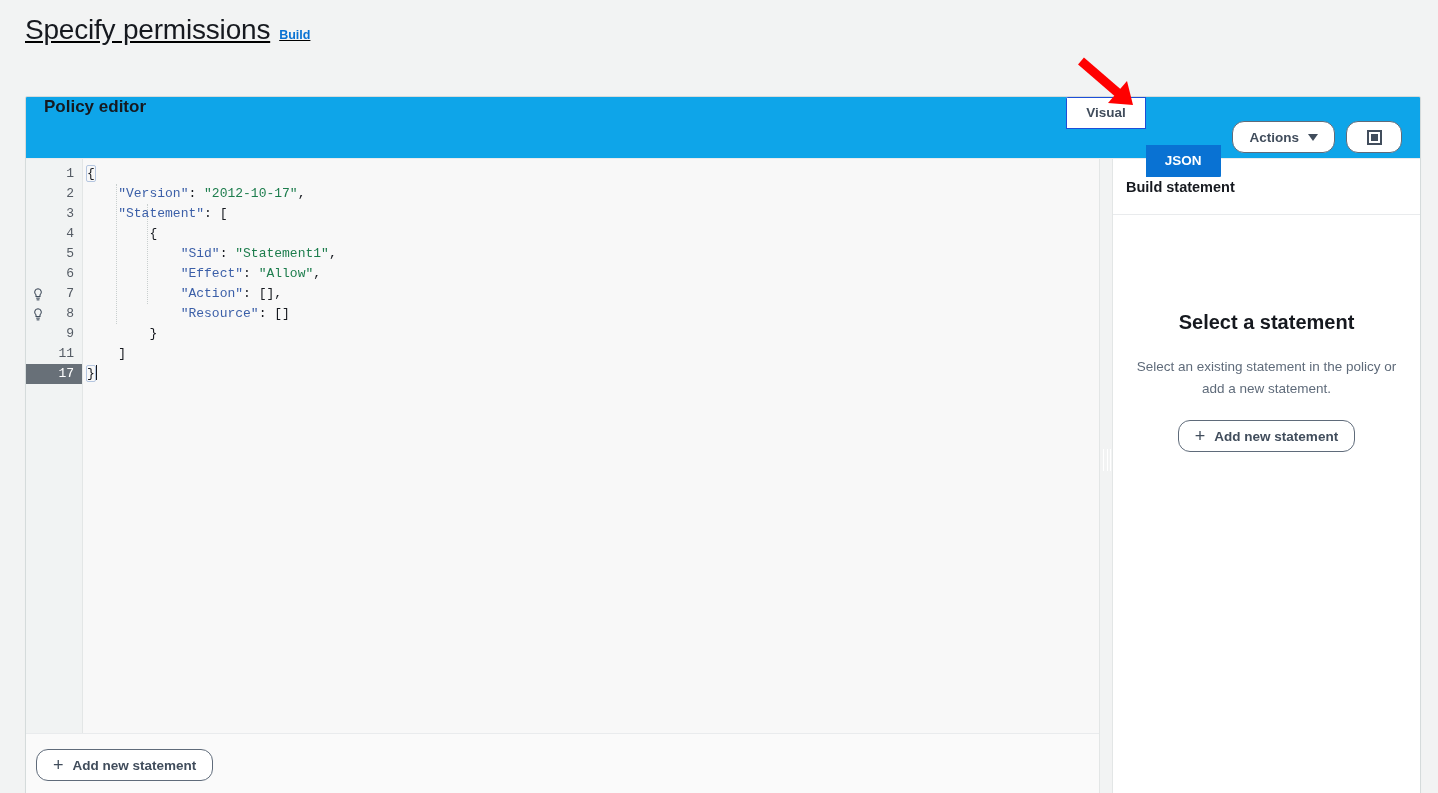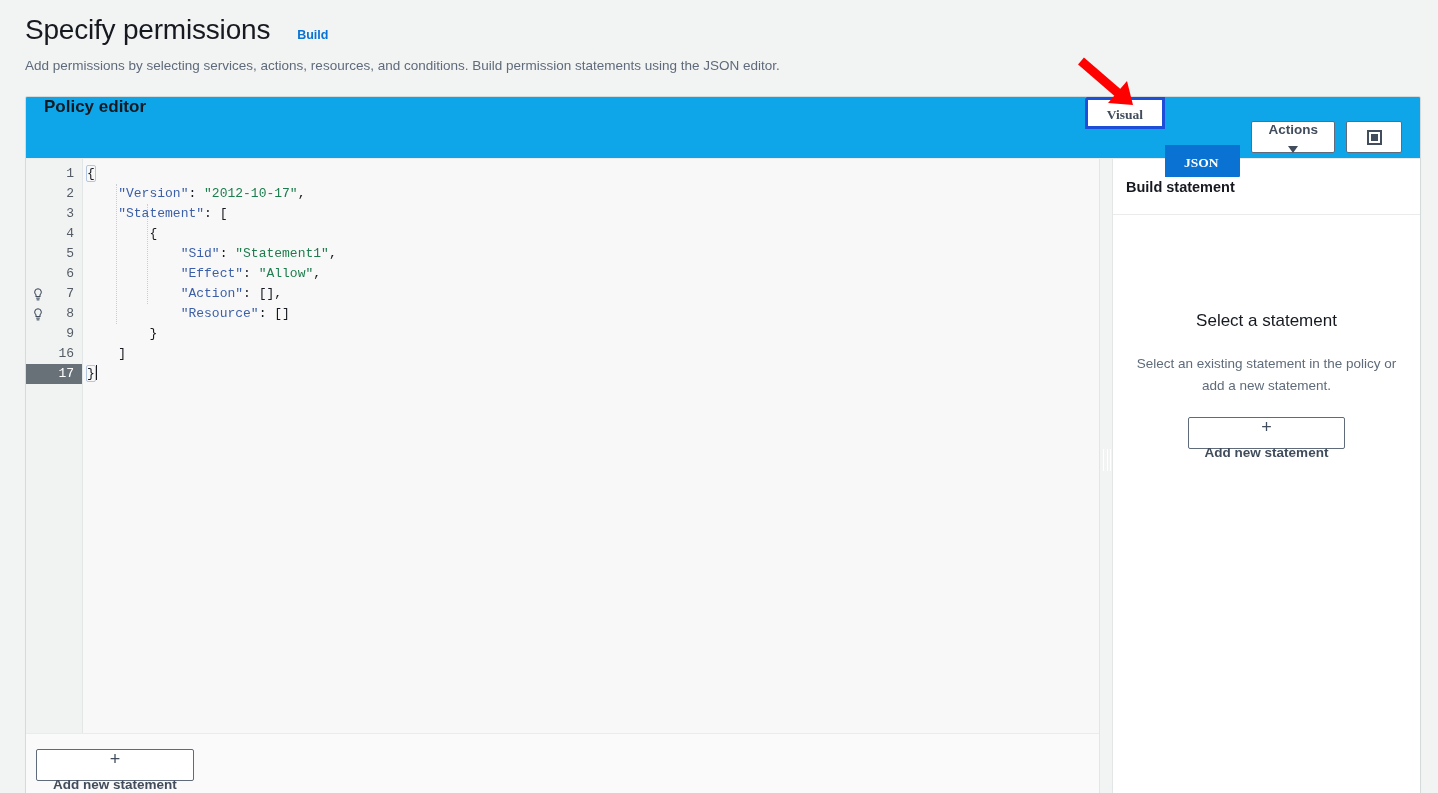--- a/index.html
+++ b/index.html
@@ -23,21 +23,22 @@
   
   .page-header {
     position: absolute;
     left: 25px;
     top: 12px;
     width: 1390px;
   }
   .title-row {
     display: flex;
     align-items: baseline;
-    gap: 27px;
+    gap: 9px;
+    text-decoration: underline;
   }
   .page-title {
     font-size: 28px;
     font-weight: 400;
     color: #16191f;
     letter-spacing: -0.2px;
     line-height: 36px;
     margin: 0;
   }
   .info-link {
@@ -89,26 +90,26 @@
     gap: 11px;
   }
 
   
   .seg {
     display: flex;
     border-radius: 2px;
     overflow: hidden;
   }
   .seg-btn {
-    font-family: Liberation Serif, serif;
+    font-family: Liberation Sans, sans-serif;
     font-size: 13.5px;
     font-weight: bold;
     color: #414d5c;
     background: #ffffff;
-    border: 3px solid #1d4ed8;
+    border: 1px solid #1d4ed8;
     padding: 0 19px;
     height: 32px;
     line-height: 30px;
     cursor: pointer;
     white-space: nowrap;
   }
   .seg-btn + .seg-btn { border-left: none; }
   .seg-btn.active {
     background: #0972d3;
     border-color: #0972d3;
@@ -116,29 +117,28 @@
     margin-top: 48px;
   }
 
   .btn {
     font-family: "Liberation Sans", sans-serif;
     font-size: 13.5px;
     font-weight: bold;
     color: #414d5c;
     background: #ffffff;
     border: 1px solid #5f6b7a;
-    border-radius: 2px;
+    border-radius: 12px;
     height: 32px;
     padding: 0 16px;
     cursor: pointer;
     display: inline-flex;
     align-items: center;
     gap: 9px;
     white-space: nowrap;
-    flex-direction: column;
   }
   .caret {
     width: 0; height: 0;
     border-left: 5px solid transparent;
     border-right: 5px solid transparent;
     border-top: 7px solid #414d5c;
     display: inline-block;
   }
   .icon-btn {
     width: 56px;
@@ -318,22 +318,22 @@
     font-size: 14.5px;
     font-weight: bold;
     color: #16191f;
   }
   .side-content {
     flex: 1;
     padding: 96px 22px 0 22px;
     text-align: center;
   }
   .empty-title {
-    font-size: 17px;
-    font-weight: normal;
+    font-size: 20px;
+    font-weight: bold;
     color: #16191f;
     margin-bottom: 22px;
   }
   .empty-desc {
     font-size: 13.5px;
     color: #5f6b7a;
     line-height: 22px;
     margin-bottom: 20px;
   }
   .plus {
@@ -356,21 +356,20 @@
 </head>
 <body>
 
 <div class="page">
 
   <div class="page-header">
     <div class="title-row">
       <h1 class="page-title">Specify permissions</h1>
       <a class="info-link">Build</a>
     </div>
-    <div class="page-subtitle">Add permissions by selecting services, actions, resources, and conditions. Build permission statements using the JSON editor.</div>
   </div>
 
   <div class="card">
 
     <div class="card-header">
       <div class="card-header-title">Policy editor</div>
 
       <div class="card-header-actions">
         <div class="seg">
           <button class="seg-btn">Visual</button>
@@ -403,21 +402,21 @@
                   <path d="M6 0.8a3.4 3.4 0 0 0-2 6.1v1.6h4V6.9A3.4 3.4 0 0 0 6 0.8z" fill="none" stroke="#414d5c" stroke-width="1.1"></path>
                   <rect x="4.2" y="9.6" width="3.6" height="1.1" fill="#414d5c"></rect>
                   <rect x="4.6" y="11.3" width="2.8" height="1.1" fill="#414d5c"></rect>
                 </svg></div>
               <div class="gline">8<svg class="bulb" viewBox="0 0 12 13">
                   <path d="M6 0.8a3.4 3.4 0 0 0-2 6.1v1.6h4V6.9A3.4 3.4 0 0 0 6 0.8z" fill="none" stroke="#414d5c" stroke-width="1.1"></path>
                   <rect x="4.2" y="9.6" width="3.6" height="1.1" fill="#414d5c"></rect>
                   <rect x="4.6" y="11.3" width="2.8" height="1.1" fill="#414d5c"></rect>
                 </svg></div>
               <div class="gline">9</div>
-              <div class="gline">16</div>
+              <div class="gline">11</div>
               <div class="gline active">17</div>
             </div>
           <div class="code" id="code">
             <span class="iguide g1"></span>
             <span class="iguide g2"></span>
           <div class="cline"><span class="p brmatch">{</span></div>
               <div class="cline"><span class="p">    </span><span class="k">"Version"</span><span class="p">: </span><span class="s">"2012-10-17"</span><span class="p">,</span></div>
               <div class="cline"><span class="p">    </span><span class="k">"Statement"</span><span class="p">: [</span></div>
               <div class="cline"><span class="p">        {</span></div>
               <div class="cline"><span class="p">            </span><span class="k">"Sid"</span><span class="p">: </span><span class="s">"Statement1"</span><span class="p">,</span></div>

